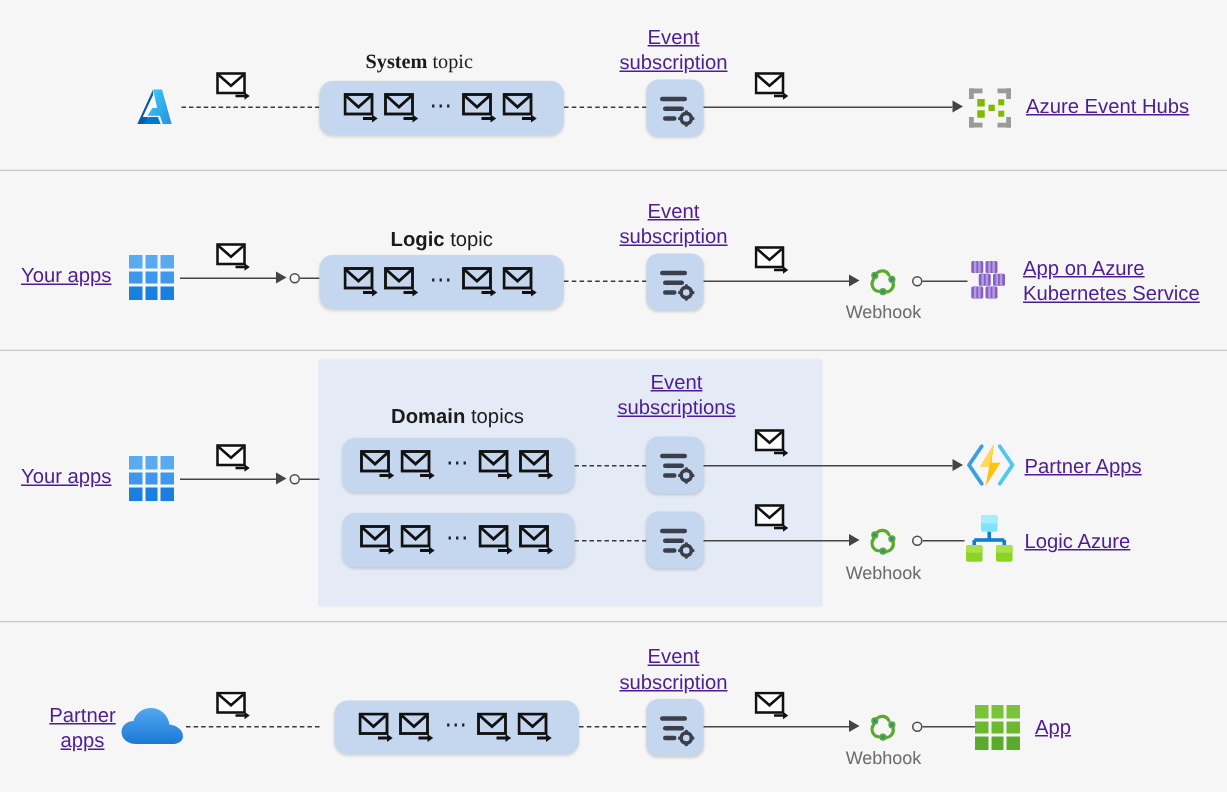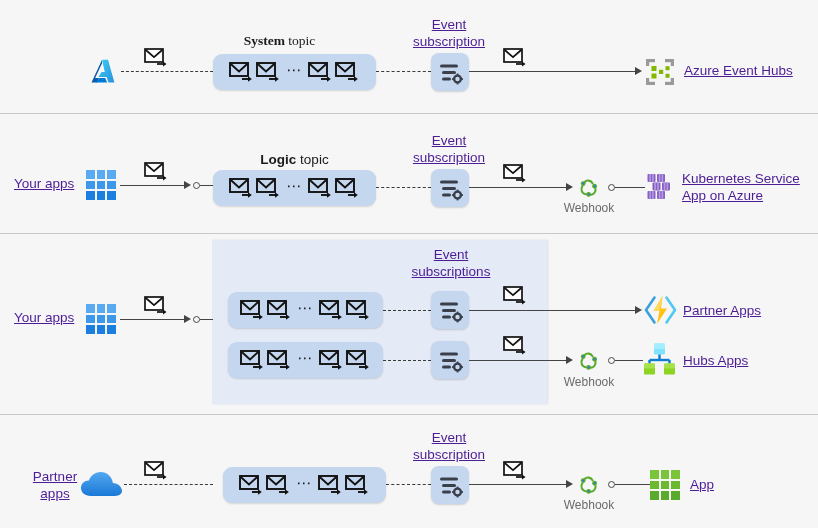--- a/index.html
+++ b/index.html
@@ -327,22 +327,22 @@
             <rect x="21.6" y="11.5" width="1.6" height="8"></rect>
           <rect x="4.3" y="20" width="1.6" height="8"></rect>
             <rect x="7.1" y="20" width="1.6" height="8"></rect>
           <rect x="13.8" y="20" width="1.6" height="8"></rect>
             <rect x="16.6" y="20" width="1.6" height="8"></rect>
         </g>
       </svg>
     </div>
 
     <div class="lbl two" style="left:682px; top:56px;">
+      <div>App on Azure</div>
       <div>Kubernetes Service</div>
-      <div>App on Azure</div>
     </div>
   </div>
 
   <div class="row" style="top:234px;height:180px;">
 
     <div class="domainbox" style="left:212px; top:6px; width:335px; height:164px;"></div>
 
     <div class="lbl" style="left:14px; top:76px;">Your apps</div>
 
     <div class="grid3" style="left:86px; top:70px; width:30px; height:30px;">
@@ -364,20 +364,23 @@
         <path d="M13 16 L20.5 16" stroke="#111" stroke-width="1.7"></path>
           <path d="M19 13.5 L22.5 16 L19 18.5 Z" fill="#111"></path>
       </svg>
     </div>
 
     <div class="solid" style="left:120px; top:85px; width:65px;"></div>
     <div class="arrowhead" style="left:184px; top:81px;"></div>
     <div class="dot-o" style="left:193px; top:82px;"></div>
     <div class="solid" style="left:200px; top:85px; width:13px;"></div>
 
+    <div class="title" style="left:230px; top:36px; width:150px;">
+      <b>Domain</b><span> topics</span>
+    </div>
     <div class="lbl two" style="left:403px; top:12px; width:96px; text-align:center;">
       <div>Event</div>
       <div>subscriptions</div>
     </div>
 
     <div class="topicbox" style="left:228px; top:58px; width:155px; height:36px;">
       <svg width="25" height="21" viewBox="0 0 25 21">
         <rect x="1" y="1" width="18" height="13" fill="none" stroke="#111" stroke-width="1.9"></rect>
         <path d="M1.8 2 L10 9.4 L18.2 2" fill="none" stroke="#111" stroke-width="1.9"></path>
         <path d="M13 17 L20.5 17" stroke="#111" stroke-width="1.9"></path>
@@ -520,21 +523,21 @@
         <rect x="12" y="1.5" width="11" height="5.5" rx="1.2" fill="#a5eeff"></rect>
         <path d="M17.5 12.5 L17.5 18" stroke="#0f7dd0" stroke-width="2.4"></path>
         <path d="M7.5 18 L27.5 18" stroke="#0f7dd0" stroke-width="2.4"></path>
         <path d="M7.5 18 L7.5 21.5 M27.5 18 L27.5 21.5" stroke="#0f7dd0" stroke-width="2.4"></path>
         <rect x="2" y="21.5" width="11" height="11" rx="1.2" fill="#8cd322"></rect>
         <rect x="22" y="21.5" width="11" height="11" rx="1.2" fill="#8cd322"></rect>
         <rect x="2" y="21.5" width="11" height="5" rx="1.2" fill="#a8e24a"></rect>
         <rect x="22" y="21.5" width="11" height="5" rx="1.2" fill="#a8e24a"></rect>
       </svg>
     </div>
-    <div class="lbl" style="left:683px; top:119px;">Hubs Apps</div>
+    <div class="lbl" style="left:683px; top:119px;">Logic Azure</div>
   </div>
 
   <div class="row" style="top:415px;height:113px;">
 
     <div class="lbl two" style="left:20px; top:53px; width:70px; text-align:center;">
       <div>Partner</div>
       <div>apps</div>
     </div>
 
     <div style="position:absolute; left:80px; top:55px;">

